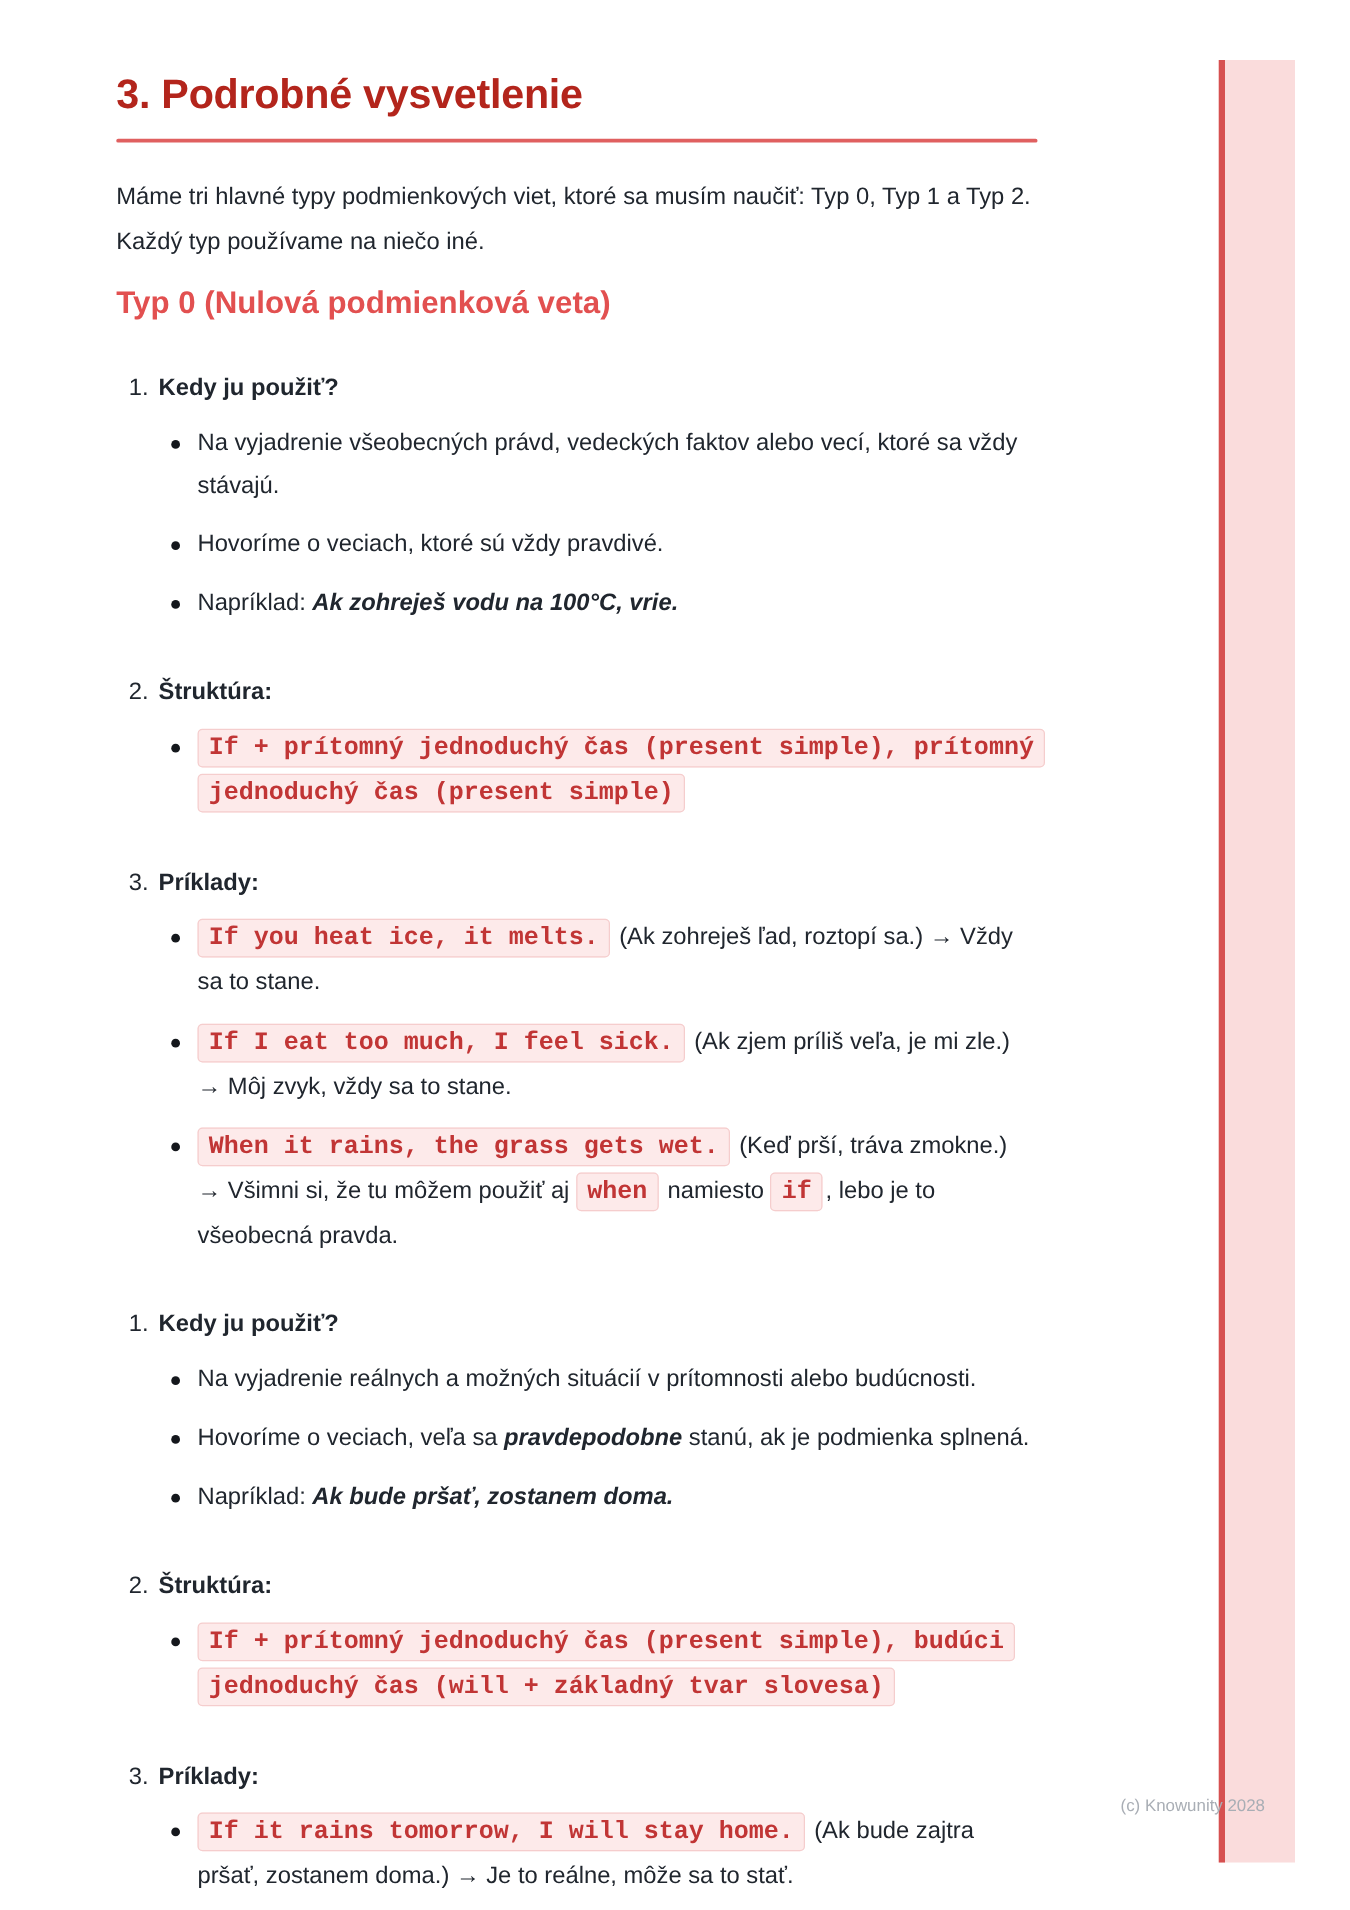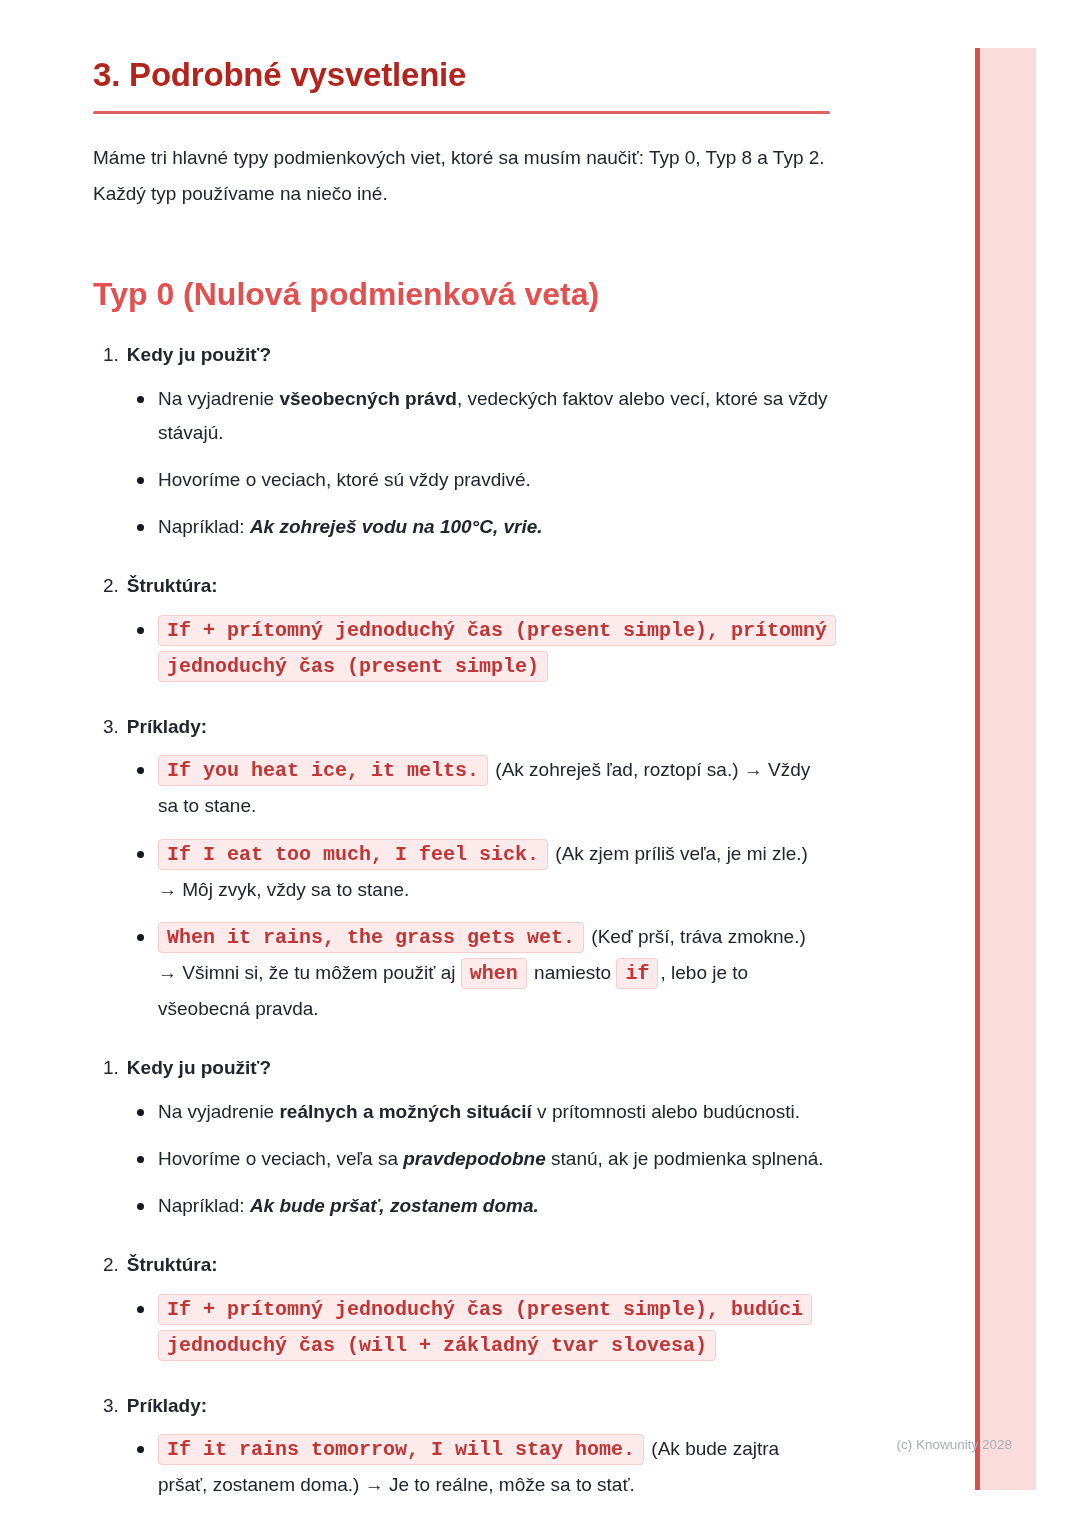--- a/index.html
+++ b/index.html
@@ -30,37 +30,37 @@
   .content{
     position:absolute;left:93px;top:56px;width:737px;z-index:2;
   }
   .title{
     font-size:33px;font-weight:700;letter-spacing:-0.2px;
     color:var(--heading-color);
   }
   .rule{height:3px;background:var(--rule-color);margin-top:17px;border-radius:2px;}
   .intro{margin-top:26px;font-size:19px;line-height:1.9;}
   .sec-heading{
-    margin-top:64px;margin-bottom:24px;
-    font-size:32px;font-weight:700;color:var(--subheading-color);
+    margin-top:16px;margin-bottom:24px;
+    font-size:25px;font-weight:700;color:var(--subheading-color);
   }
-  .oitem{margin-top:28px;}
+  .oitem{margin-top:40px;}
   .ohead{font-size:19px;padding-left:10px;line-height:1.5;}
   .onum{font-weight:400;margin-right:8px;}
   .olabel{font-weight:700;}
   .bullets{list-style:none;margin-top:12px;}
   .bullet{
     position:relative;padding-left:65px;margin-bottom:13px;
     font-size:19px;line-height:1.8;
   }
   .bullet::before{
     content:"";position:absolute;left:44px;top:14px;
     width:7px;height:7px;border-radius:50%;background:#14171c;
   }
-  .seg-bold{font-weight:700;}
+  .seg-bold{font-weight:400;}
   .seg-italic{font-style:italic;font-weight:bold;}
   .seg-code{
     font-family:"Liberation Mono","DejaVu Sans Mono",monospace;
     font-size:20px;font-weight:700;color:var(--code-text);
     background:var(--code-bg);border:1px solid var(--code-border);
     border-radius:4px;padding:3px 8px;margin-right:2px;
     -webkit-box-decoration-break:clone;box-decoration-break:clone;
   }
   .footer{
     position:absolute;top:1437px;right:68px;z-index:3;
@@ -72,21 +72,21 @@
 
 <div class="page">
 
   <div class="band"></div>
 
   <main class="content">
 
     <h1 class="title">3. Podrobné vysvetlenie</h1>
     <div class="rule"></div>
 
-    <p class="intro">Máme tri hlavné typy podmienkových viet, ktoré sa musím naučiť: Typ 0, Typ 8 a Typ 2. Každý typ používame na niečo iné.</p>
+    <p class="intro">Máme tri hlavné typy podmienkových viet, ktoré sa musím naučiť: Typ 0, Typ 1 a Typ 2. Každý typ používame na niečo iné.</p>
 
     <section class="sec">
       <h2 class="sec-heading">Typ 0 (Nulová podmienková veta)</h2>
 
       <div class="oitem">
         <p class="ohead"><span class="onum">1.</span><span class="olabel">Kedy ju použiť?</span></p>
         <ul class="bullets">
           <li class="bullet"><span>Na vyjadrenie </span><span class="seg-bold">všeobecných právd</span><span>, vedeckých faktov alebo vecí, ktoré sa vždy stávajú.</span></li>
           <li class="bullet"><span>Hovoríme o veciach, ktoré sú vždy pravdivé.</span></li>
           <li class="bullet"><span>Napríklad: </span><span class="seg-italic">Ak zohreješ vodu na 100°C, vrie.</span></li>

